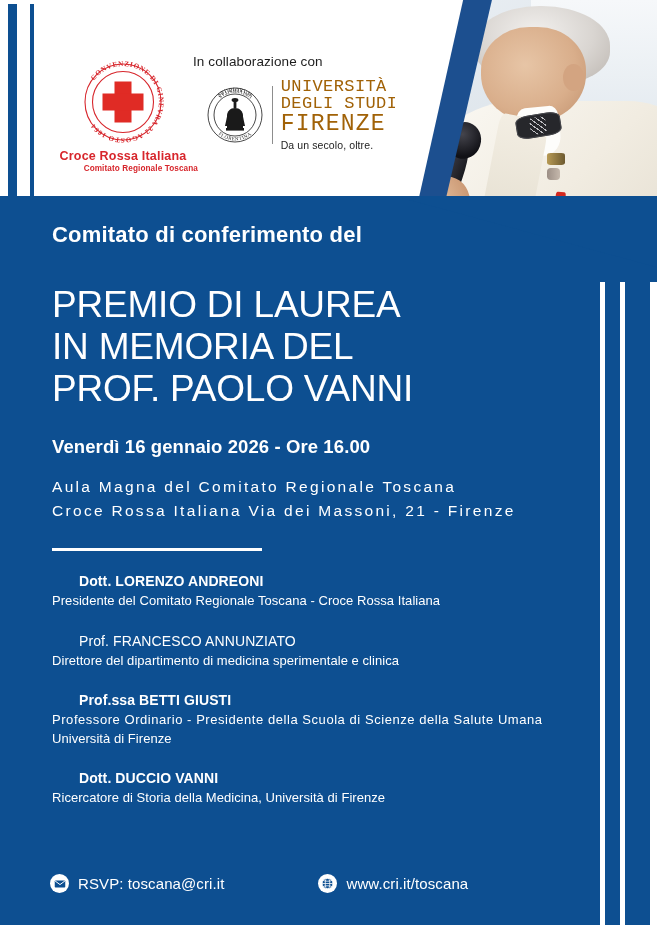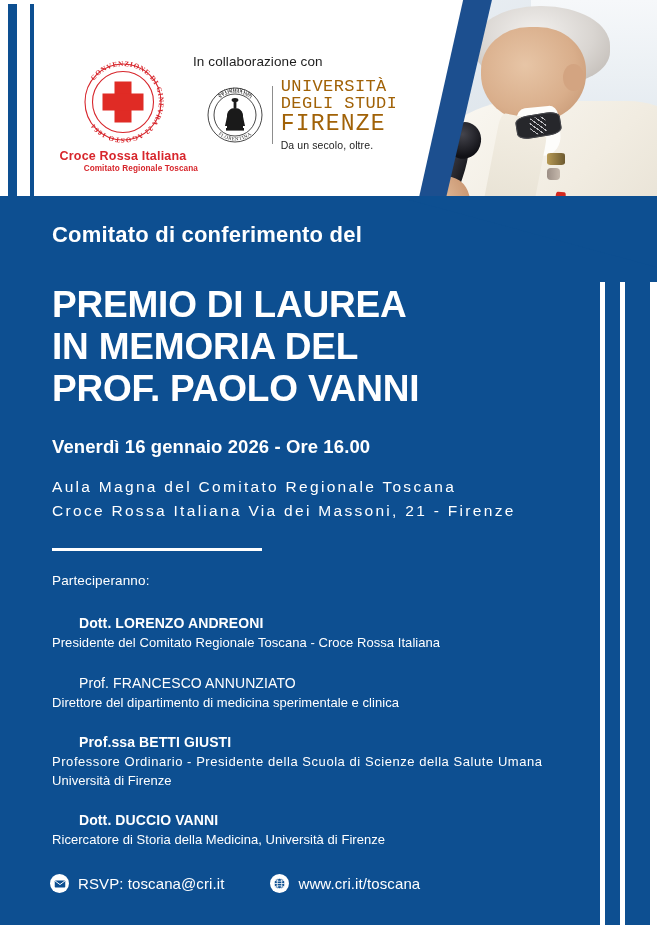--- a/index.html
+++ b/index.html
@@ -316,21 +316,21 @@
     color: #ffffff;
   }
   .kicker {
     font-size: 22px;
     font-weight: bold;
     letter-spacing: 0.2px;
     margin-bottom: 36px;
   }
   .title {
     font-size: 37px;
-    font-weight: bold;
+    font-weight: normal;
     line-height: 1.13;
     letter-spacing: -0.2px;
     margin-bottom: 27px;
   }
   .title div { white-space: nowrap; }
   .datetime {
     font-size: 18.5px;
     font-weight: bold;
     letter-spacing: 0.1px;
     margin-bottom: 17px;
@@ -369,20 +369,21 @@
   }
   .p-role.justified { letter-spacing: 0.55px; }
 
   
   .contacts {
     position: absolute;
     left: 50px; top: 874px;
     display: flex;
     align-items: center;
     color: #ffffff;
+    gap: 48px;
   }
   .contact {
     display: flex;
     align-items: center;
   }
   .contact + .contact { margin-left: 46px; }
   .cicon {
     width: 19px; height: 19px;
     border-radius: 50%;
     background: #ffffff;
@@ -517,21 +518,20 @@
 
     <div class="datetime">Venerdì 16 gennaio 2026 - Ore 16.00</div>
 
     <div class="venue">
       <div>Aula Magna del Comitato Regionale Toscana</div>
       <div>Croce Rossa Italiana Via dei Massoni, 21 - Firenze</div>
     </div>
 
     <div class="rule"></div>
 
-    <div class="parteciperanno">Parteciperanno:</div>
 
     <div class="person">
       <div class="p-name">Dott. LORENZO ANDREONI</div>
       <div class="p-role">Presidente del Comitato Regionale Toscana - Croce Rossa Italiana</div>
     </div>
 
     <div class="person">
       <div class="p-name regular">Prof. FRANCESCO ANNUNZIATO</div>
       <div class="p-role">Direttore del dipartimento di medicina sperimentale e clinica</div>
     </div>

